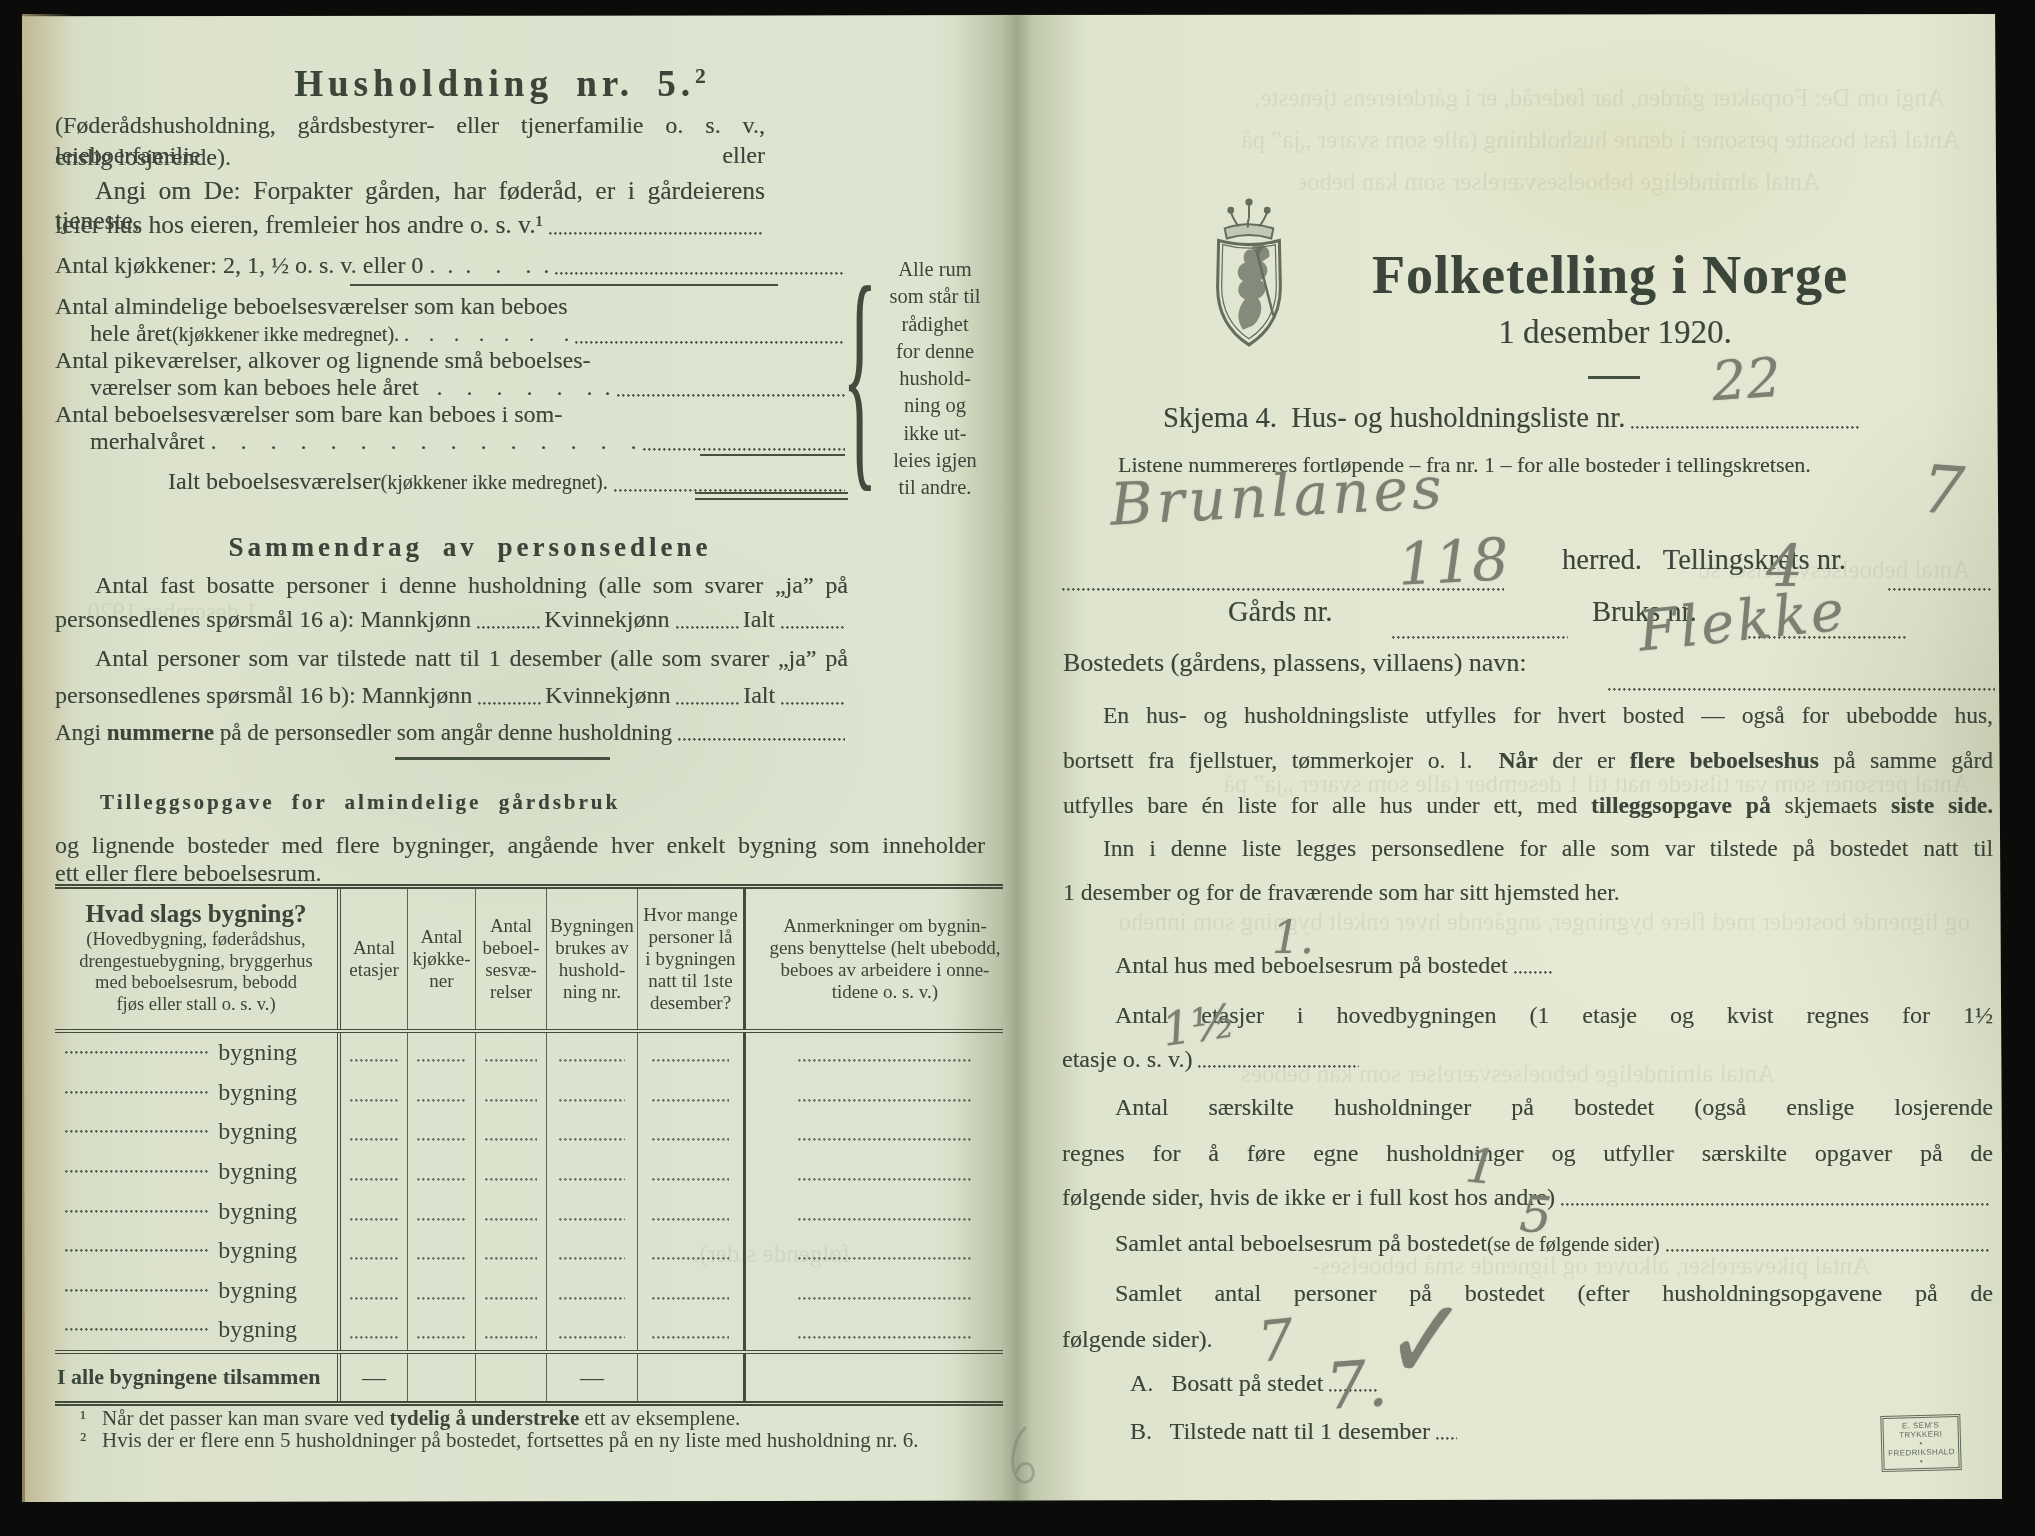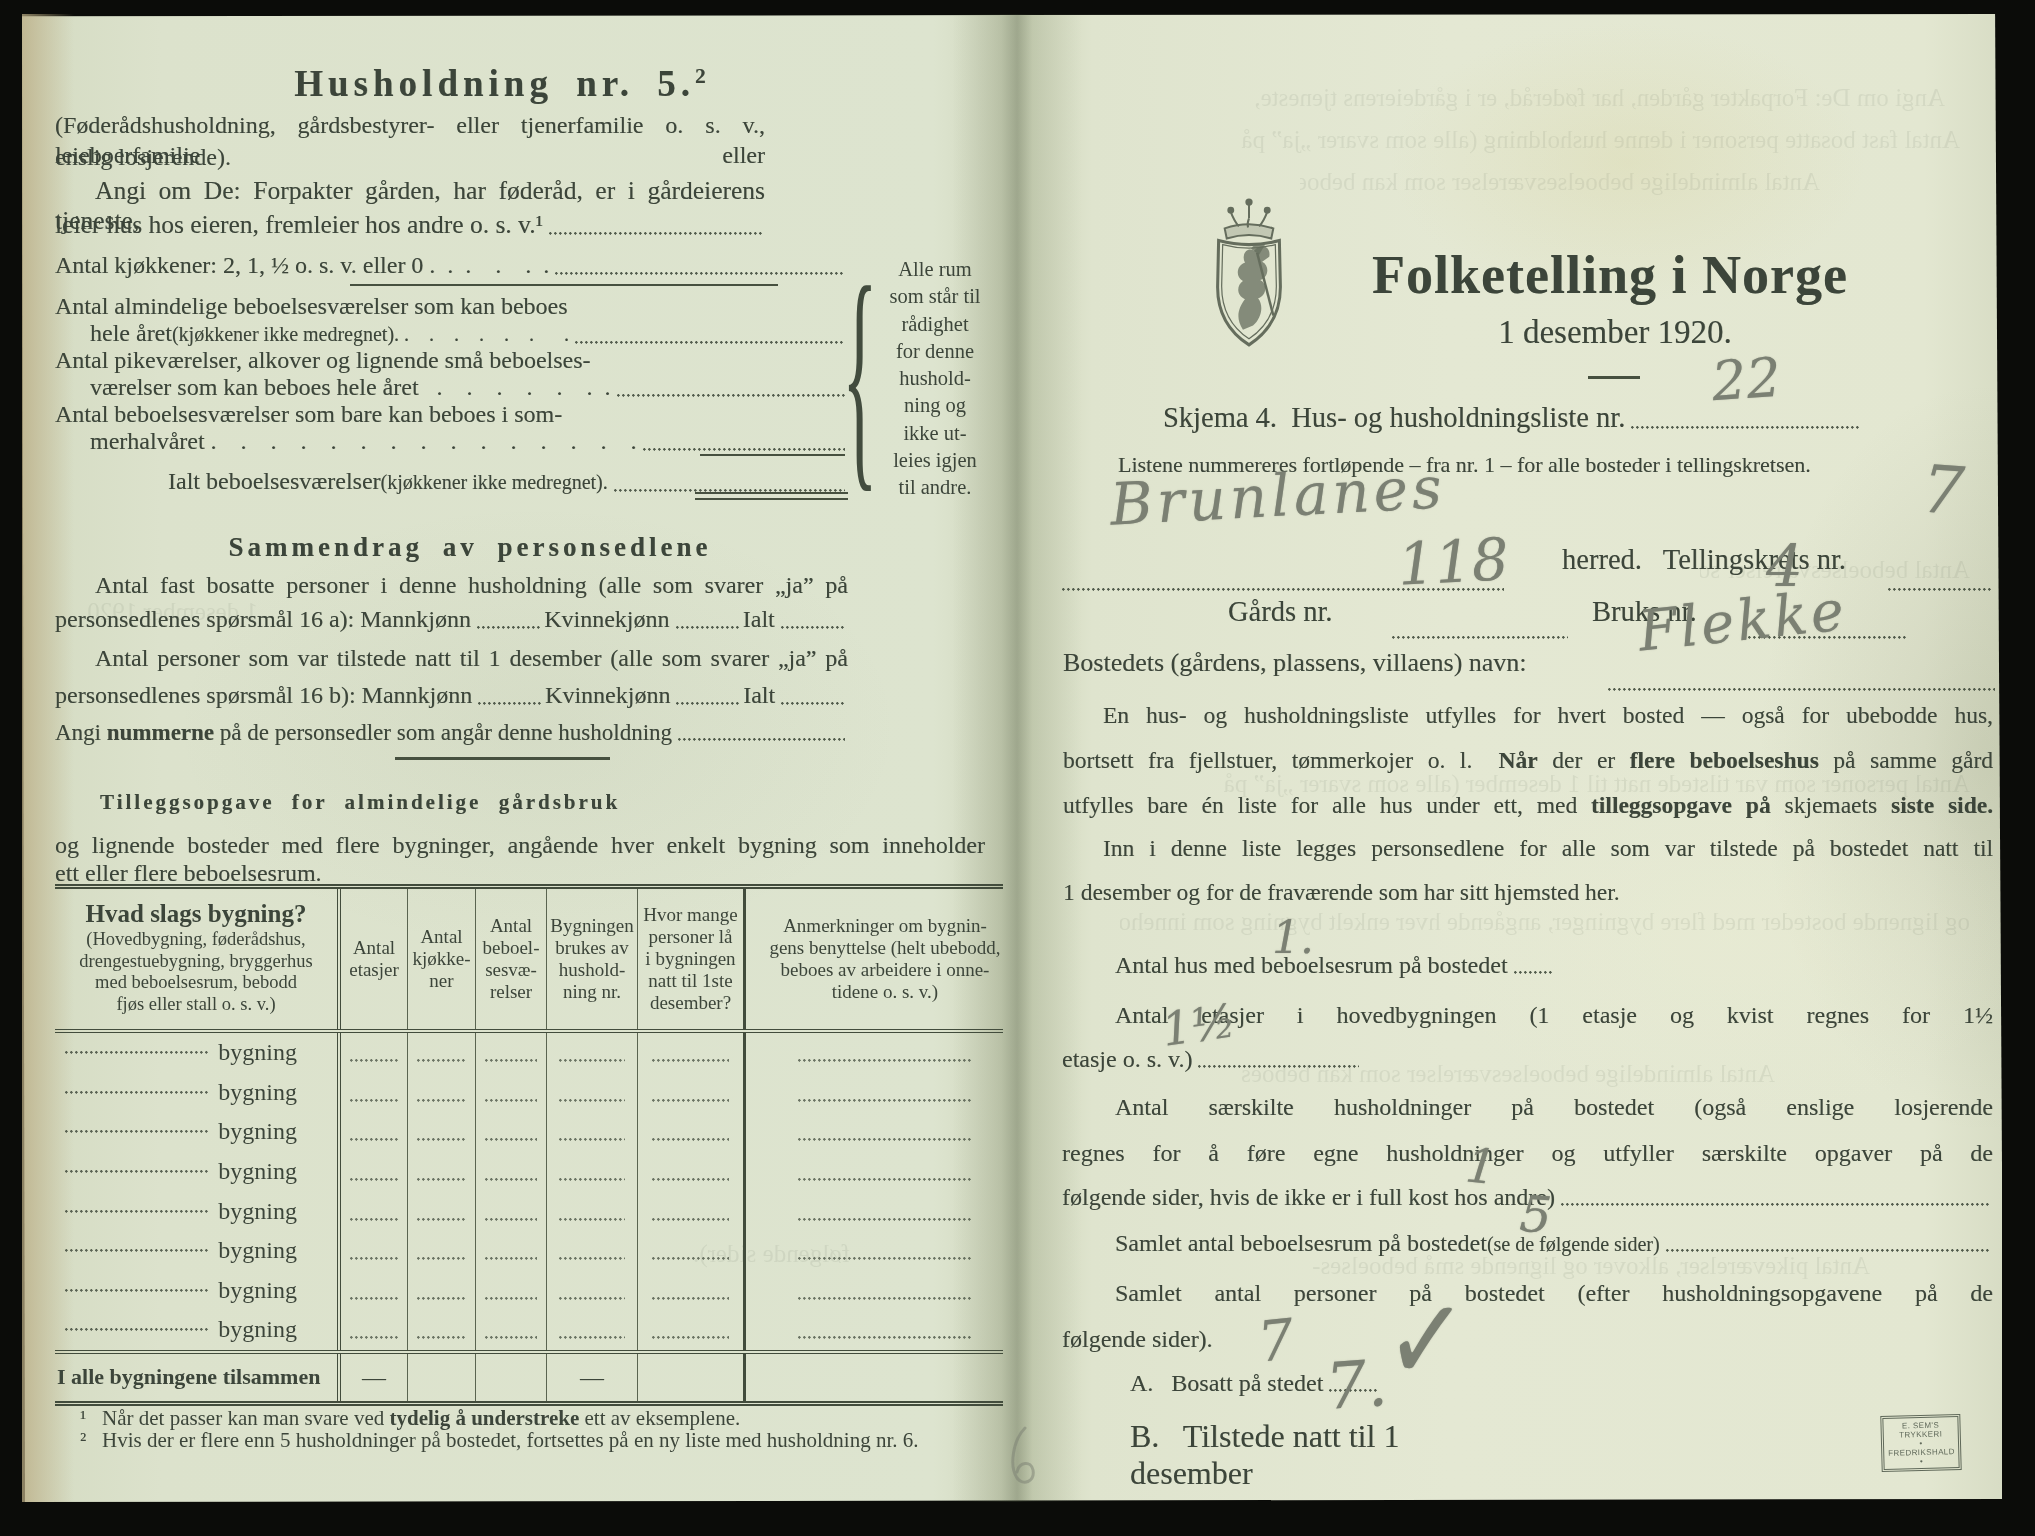--- a/index.html
+++ b/index.html
@@ -504,21 +504,21 @@
   <div class="ab ink f23" style="left:1062px;top:1324px;width:400px;font-size:24px;">følgende sider).</div>
 
   <div class="ab row ink" style="left:1130px;top:1370px;width:250px;font-size:24px;">
     <span>A.&nbsp;&nbsp; Bosatt på stedet</span>
     <span class="fill"></span>
   </div>
   <div class="ab hand" style="left:1258px;top:1308px;font-size:56px;transform:rotate(-6deg);">7</div>
   <div class="ab hand" style="left:1326px;top:1348px;font-size:64px;transform:rotate(-4deg);">7.</div>
   <div class="ab hand" style="left:1386px;top:1284px;font-size:96px;transform:scaleY(1.25) rotate(4deg);font-style:normal;">✓</div>
 
-  <div class="ab row ink" style="left:1130px;top:1418px;width:330px;font-size:32px;">
+  <div class="ab row ink" style="left:1130px;top:1418px;width:330px;font-size:24px;">
     <span>B.&nbsp;&nbsp; Tilstede natt til 1 desember</span>
     <span class="fill"></span>
   </div>
 
   <div class="stamp" style="left:1883px;top:1417px;width:66px;">
     <div>E. SEM'S TRYKKERI</div>
     <div>• FREDRIKSHALD •</div>
   </div>
 
   <svg class="ab" style="left:995px;top:1420px;opacity:.5;" width="60" height="80" viewBox="0 0 60 80">

